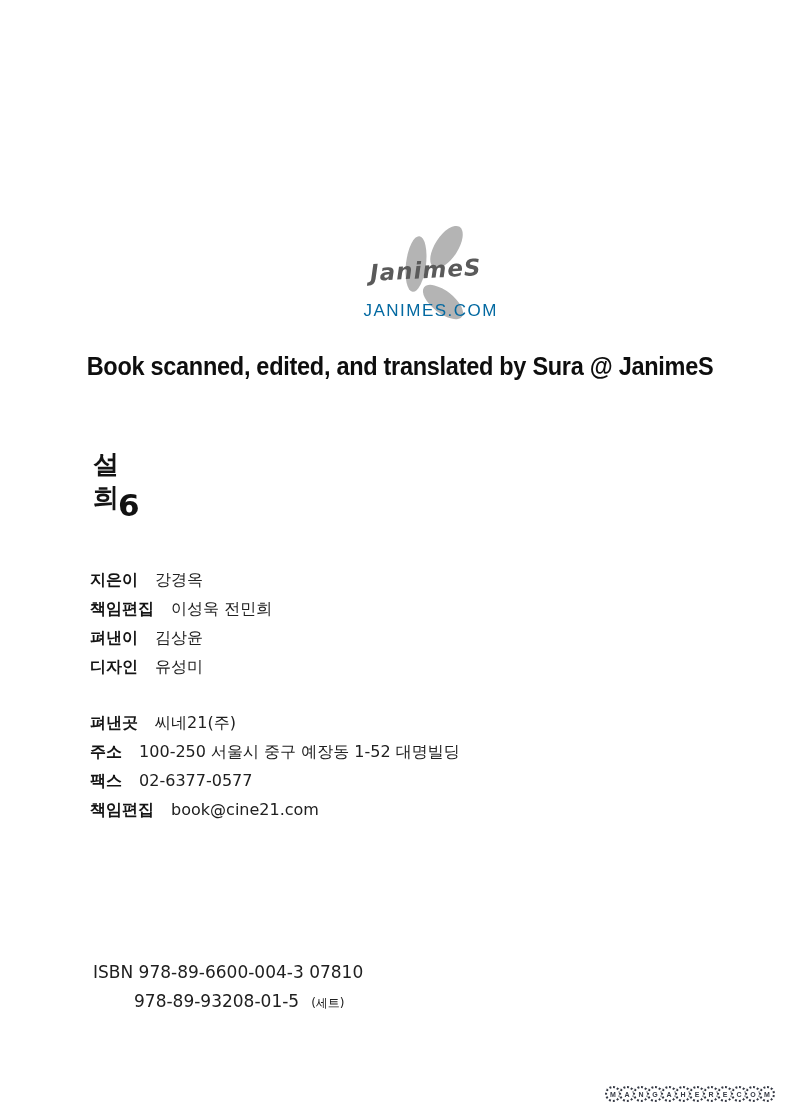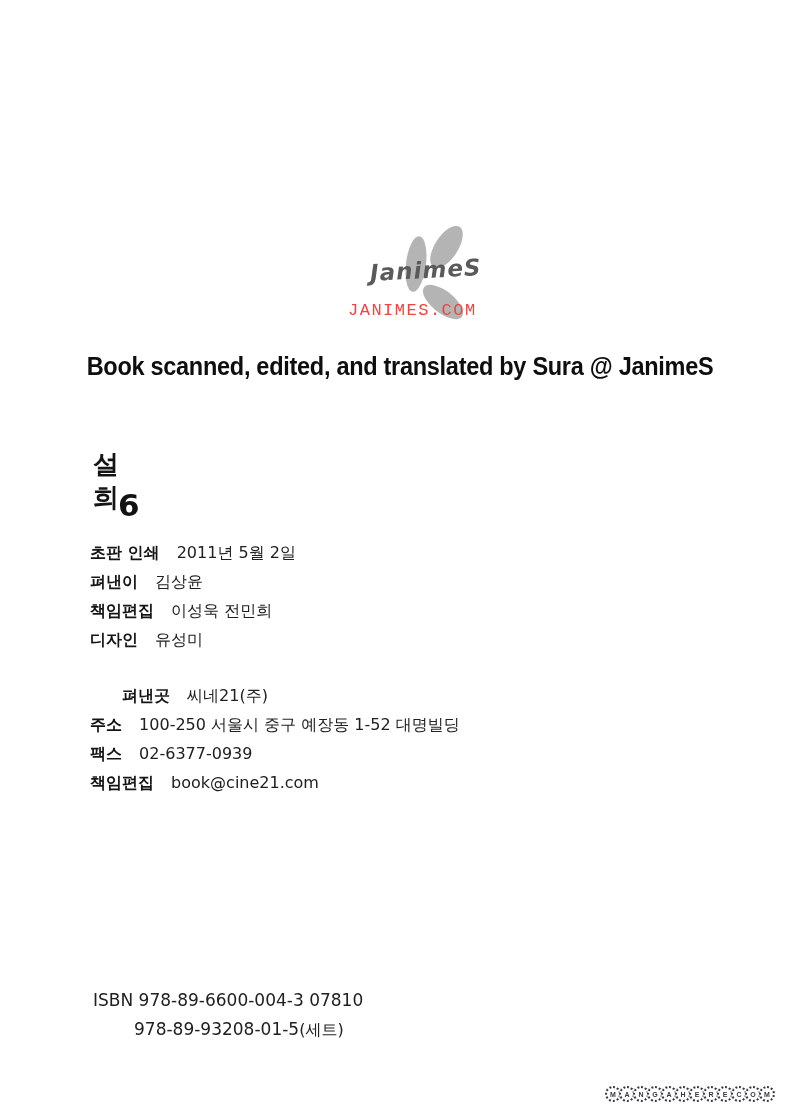--- a/index.html
+++ b/index.html
@@ -27,24 +27,24 @@
     position: absolute; left: 30px; top: 42px; width: 112px;
     font-family: "DejaVu Sans", sans-serif;
     font-style: italic; font-weight: bold;
     font-size: 23px; letter-spacing: 1px;
     color: #5a5a5a;
     transform: rotate(-3deg);
     white-space: nowrap;
   }
   .logo-site {
     position: absolute; left: 8px; top: 86px; width: 150px;
-    font-family: Liberation Mono, monospace;
+    font-family: Liberation Sans, sans-serif;
     font-size: 17px; letter-spacing: 1.5px;
-    color: #ef4444;
-    text-align: left;
+    color: #0369a1;
+    text-align: right;
     white-space: nowrap;
   }
 
   
   .credit {
     position: absolute; left: 0; top: 352px; width: 800px;
     text-align: center;
     font-family: "Liberation Sans", sans-serif;
     font-weight: bold;
     font-size: 25px;
@@ -59,26 +59,26 @@
   .title-kr { font-size: 26px; line-height: 33px; font-weight: 600; color: #141414; }
   .title-vol {
     position: absolute; left: 25px; top: 39px;
     font-size: 31px; font-weight: bold; color: #111;
   }
   .rows { margin-top: 6px; }
   .row { line-height: 29px; font-size: 16px; white-space: nowrap; }
   .row .lbl { font-weight: bold; margin-right: 12px; color: #141414; }
   .row .val { font-weight: normal; color: #202020; }
   .gap-a { margin-top: 33px; }
-  .gap-b { margin-top: 27px; margin-left: 32px; }
+  .gap-b { margin-top: 27px; }
 
-  .isbn { position: absolute; left: 93px; top: 986px; font-size: 17px; color: #202020; }
+  .isbn { position: absolute; left: 93px; top: 958px; font-size: 17px; color: #202020; }
   .isbn-line1 { line-height: 29px; white-space: nowrap; }
   .isbn-line2 { line-height: 29px; margin-left: 41px; white-space: nowrap; }
-  .isbn-note { font-size: 16px; margin-left: 0; }
+  .isbn-note { font-size: 12px; margin-left: 12px; }
 
   
   .watermark {
     position: absolute; left: 605px; top: 1086px;
     display: flex;
     align-items: center;
   }
   .wm-badge {
     display: inline-flex;
     align-items: center;
@@ -112,47 +112,47 @@
   <div class="colophon">
     <div class="title">
       <div class="title-kr">
         <span>설</span><br>
         <span>희</span>
       </div>
       <span class="title-vol">6</span>
     </div>
 
     <div class="rows">
+      <div class="row gap-a">
+        <span class="lbl">지은이</span>
+        <span class="val">강경옥</span>
+      </div>
       <div class="row">
-        <span class="lbl">초판 인쇄</span>
-        <span class="val">2011년 5월 2일</span>
+        <span class="lbl">책임편집</span>
+        <span class="val">이성욱 전민희</span>
       </div>
       <div class="row">
         <span class="lbl">펴낸이</span>
         <span class="val">김상윤</span>
-      </div>
-      <div class="row">
-        <span class="lbl">책임편집</span>
-        <span class="val">이성욱 전민희</span>
       </div>
       <div class="row">
         <span class="lbl">디자인</span>
         <span class="val">유성미</span>
       </div>
       <div class="row gap-b">
         <span class="lbl">펴낸곳</span>
         <span class="val">씨네21(주)</span>
       </div>
       <div class="row">
         <span class="lbl">주소</span>
         <span class="val">100-250 서울시 중구 예장동 1-52 대명빌딩</span>
       </div>
       <div class="row">
         <span class="lbl">팩스</span>
-        <span class="val">02-6377-0939</span>
+        <span class="val">02-6377-0577</span>
       </div>
       <div class="row">
         <span class="lbl">책임편집</span>
         <span class="val">book@cine21.com</span>
       </div>
     </div>
   </div>
 
   <div class="isbn">
     <div class="isbn-line1">ISBN 978-89-6600-004-3 07810</div>

